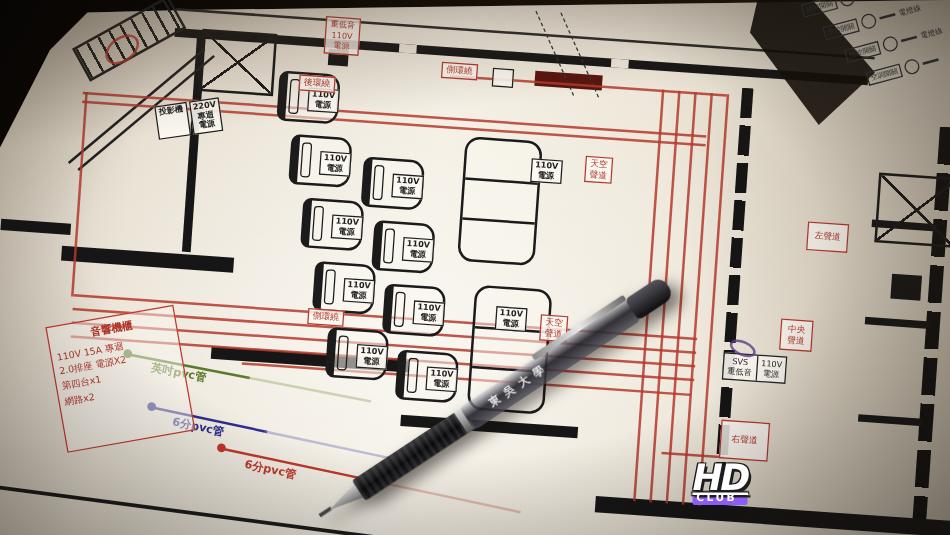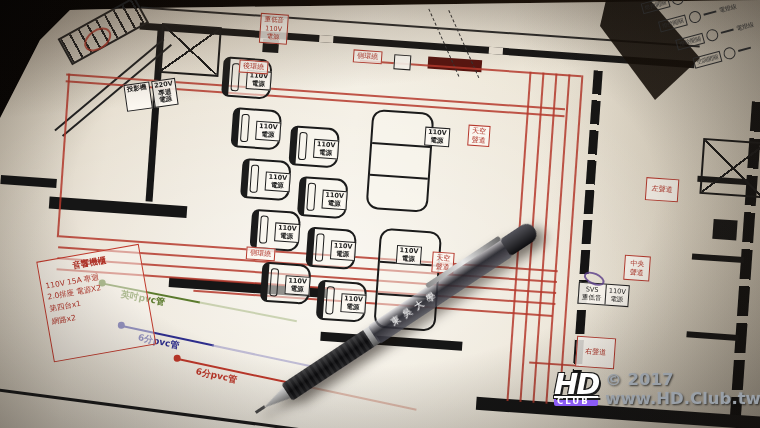--- a/index.html
+++ b/index.html
@@ -262,17 +262,16 @@
     <div class="pp" style="left:163px;top:7px;color:rgba(255,255,255,.85);font-size:9px;letter-spacing:5px;font-weight:bold;">東吳大學</div>
     <div class="pp" style="left:212px;top:-1px;width:88px;height:5px;border-radius:2px;background:linear-gradient(90deg,#8a8a8a,#e8e8e8,#6a6a6a);"></div>
     <div class="pp" style="left:299px;top:3px;width:35px;height:20px;border-radius:4px 9px 9px 4px;background:linear-gradient(180deg,#55555c,#0e0e10);"></div>
   </div>
 
   <div id="watermark" class="abs">
     <div>
       <span id="wm-logo">HD</span>
       <span id="wm-sub">CLUB</span>
     </div>
-    <span id="wm-copy">© 2017 www.HD.Club.tw</span>
   </div>
 
   <div id="vignette" class="abs"></div>
 </div>
 
 </body></html>

